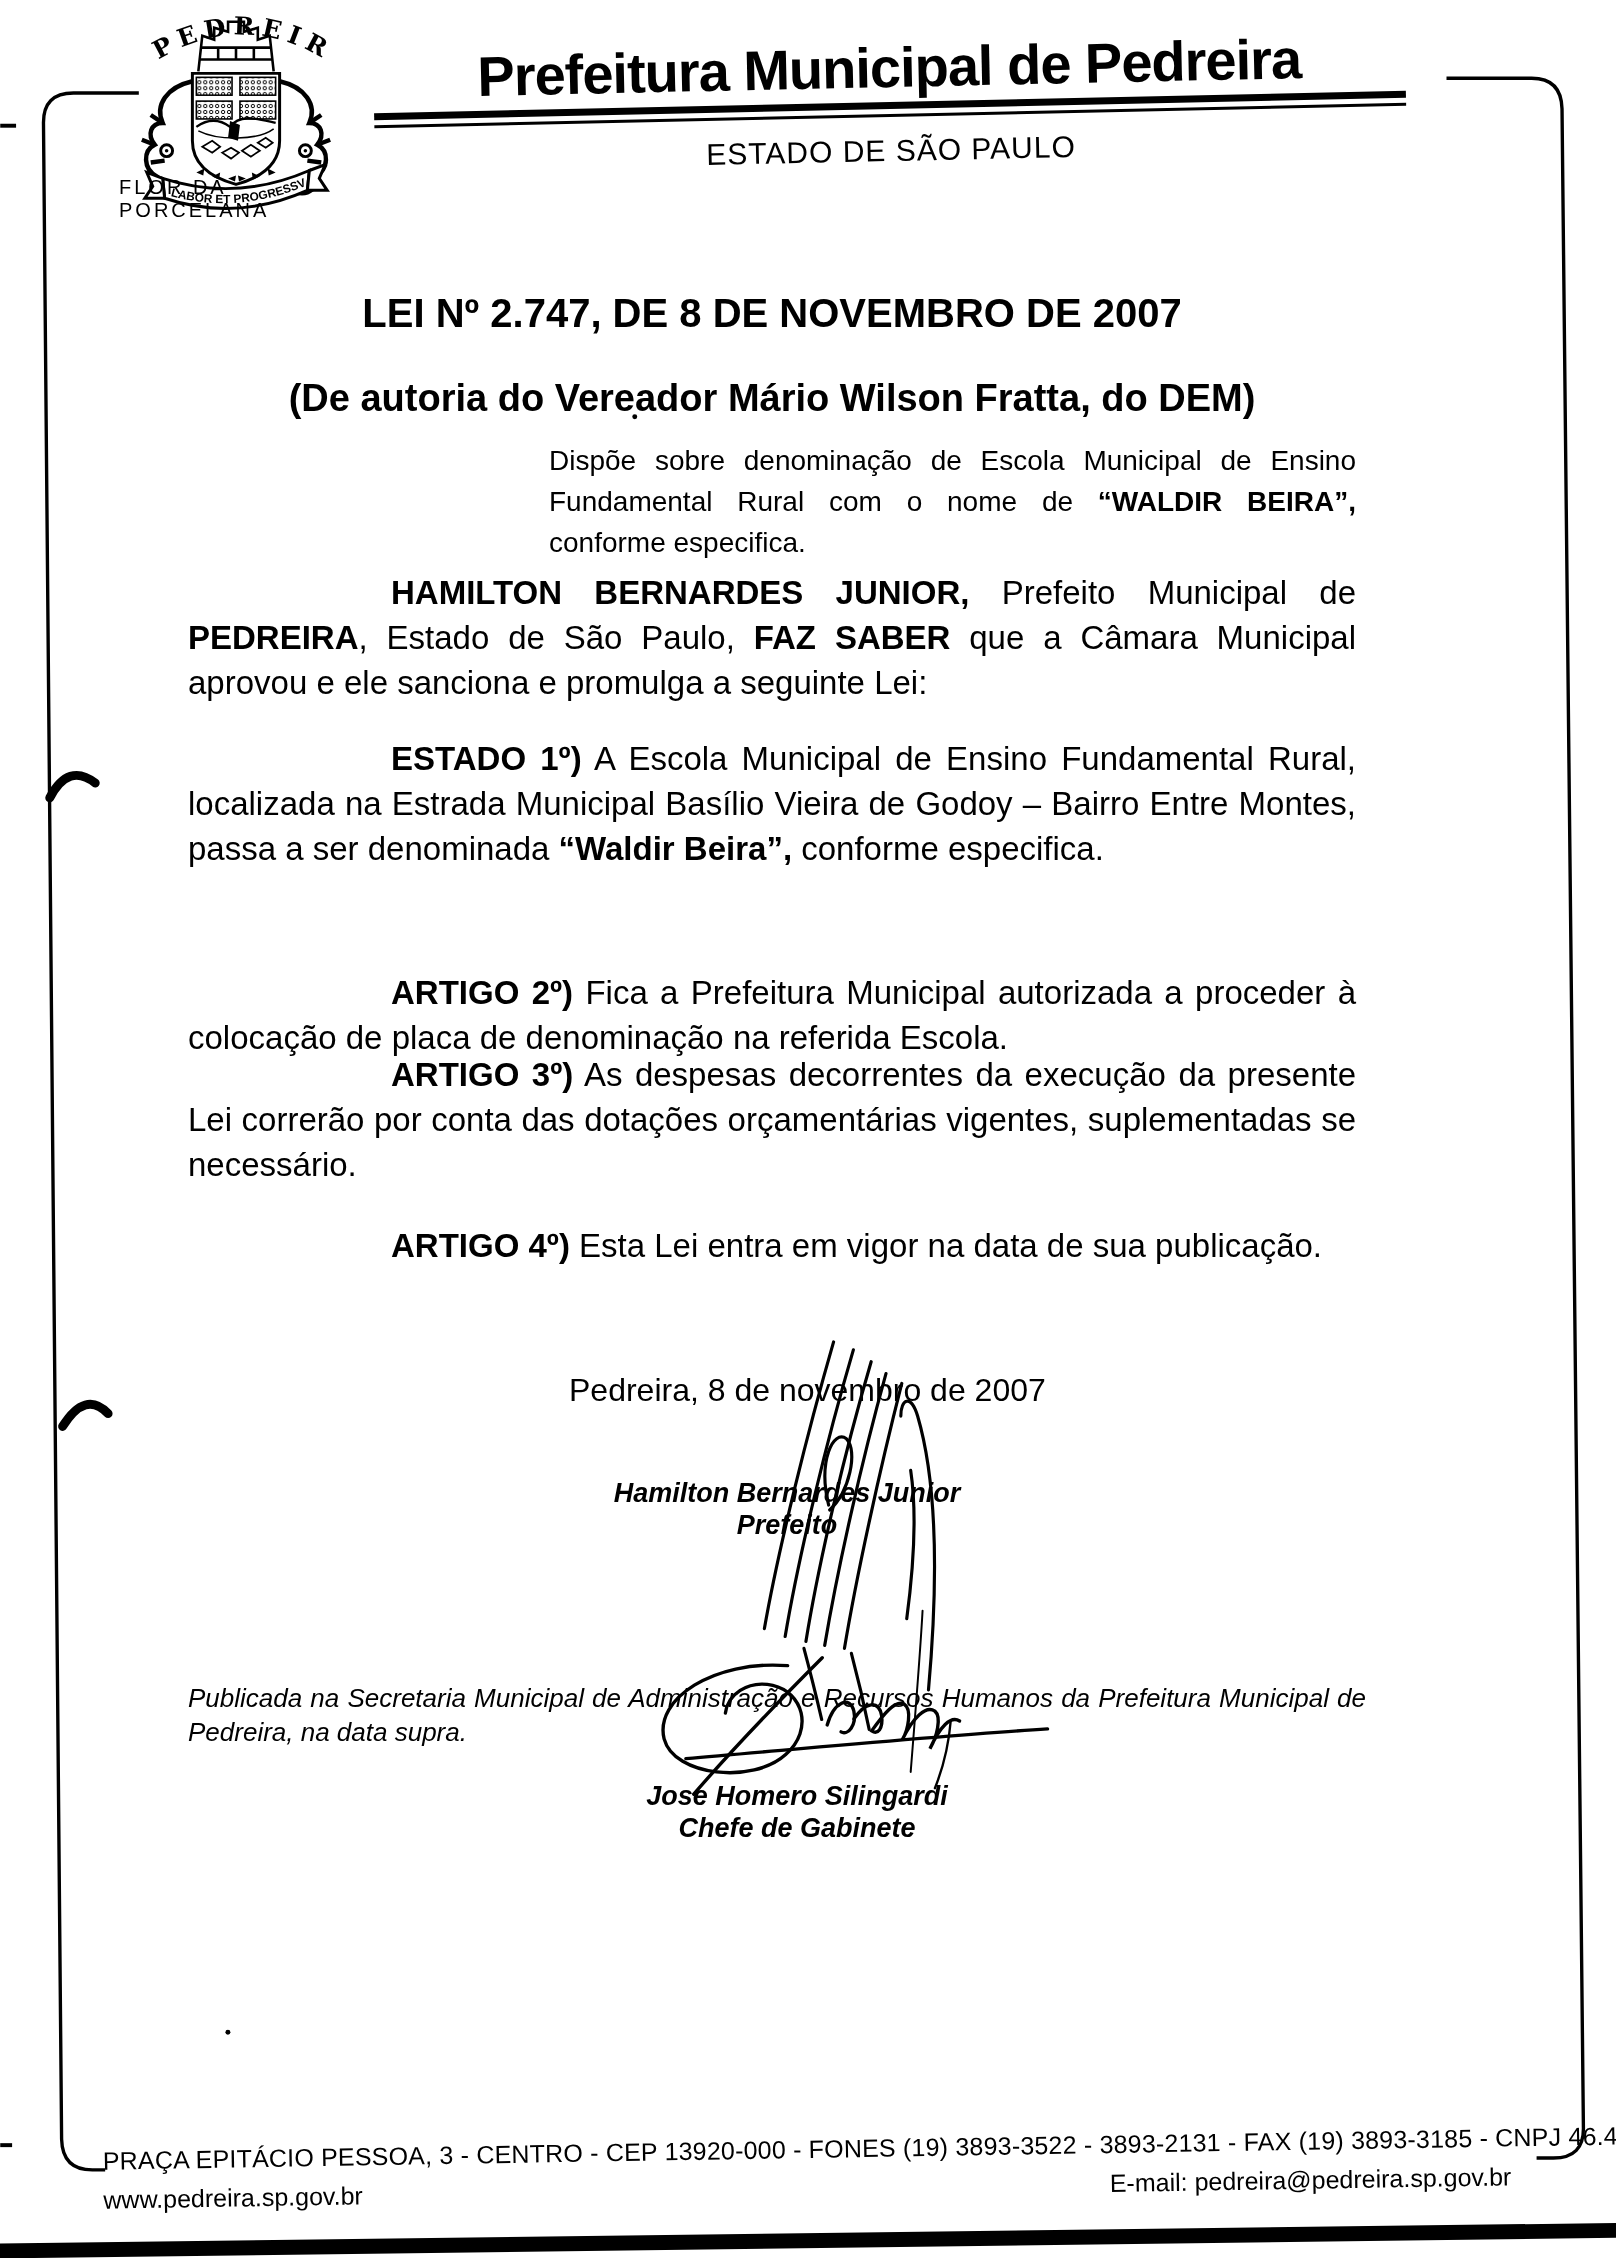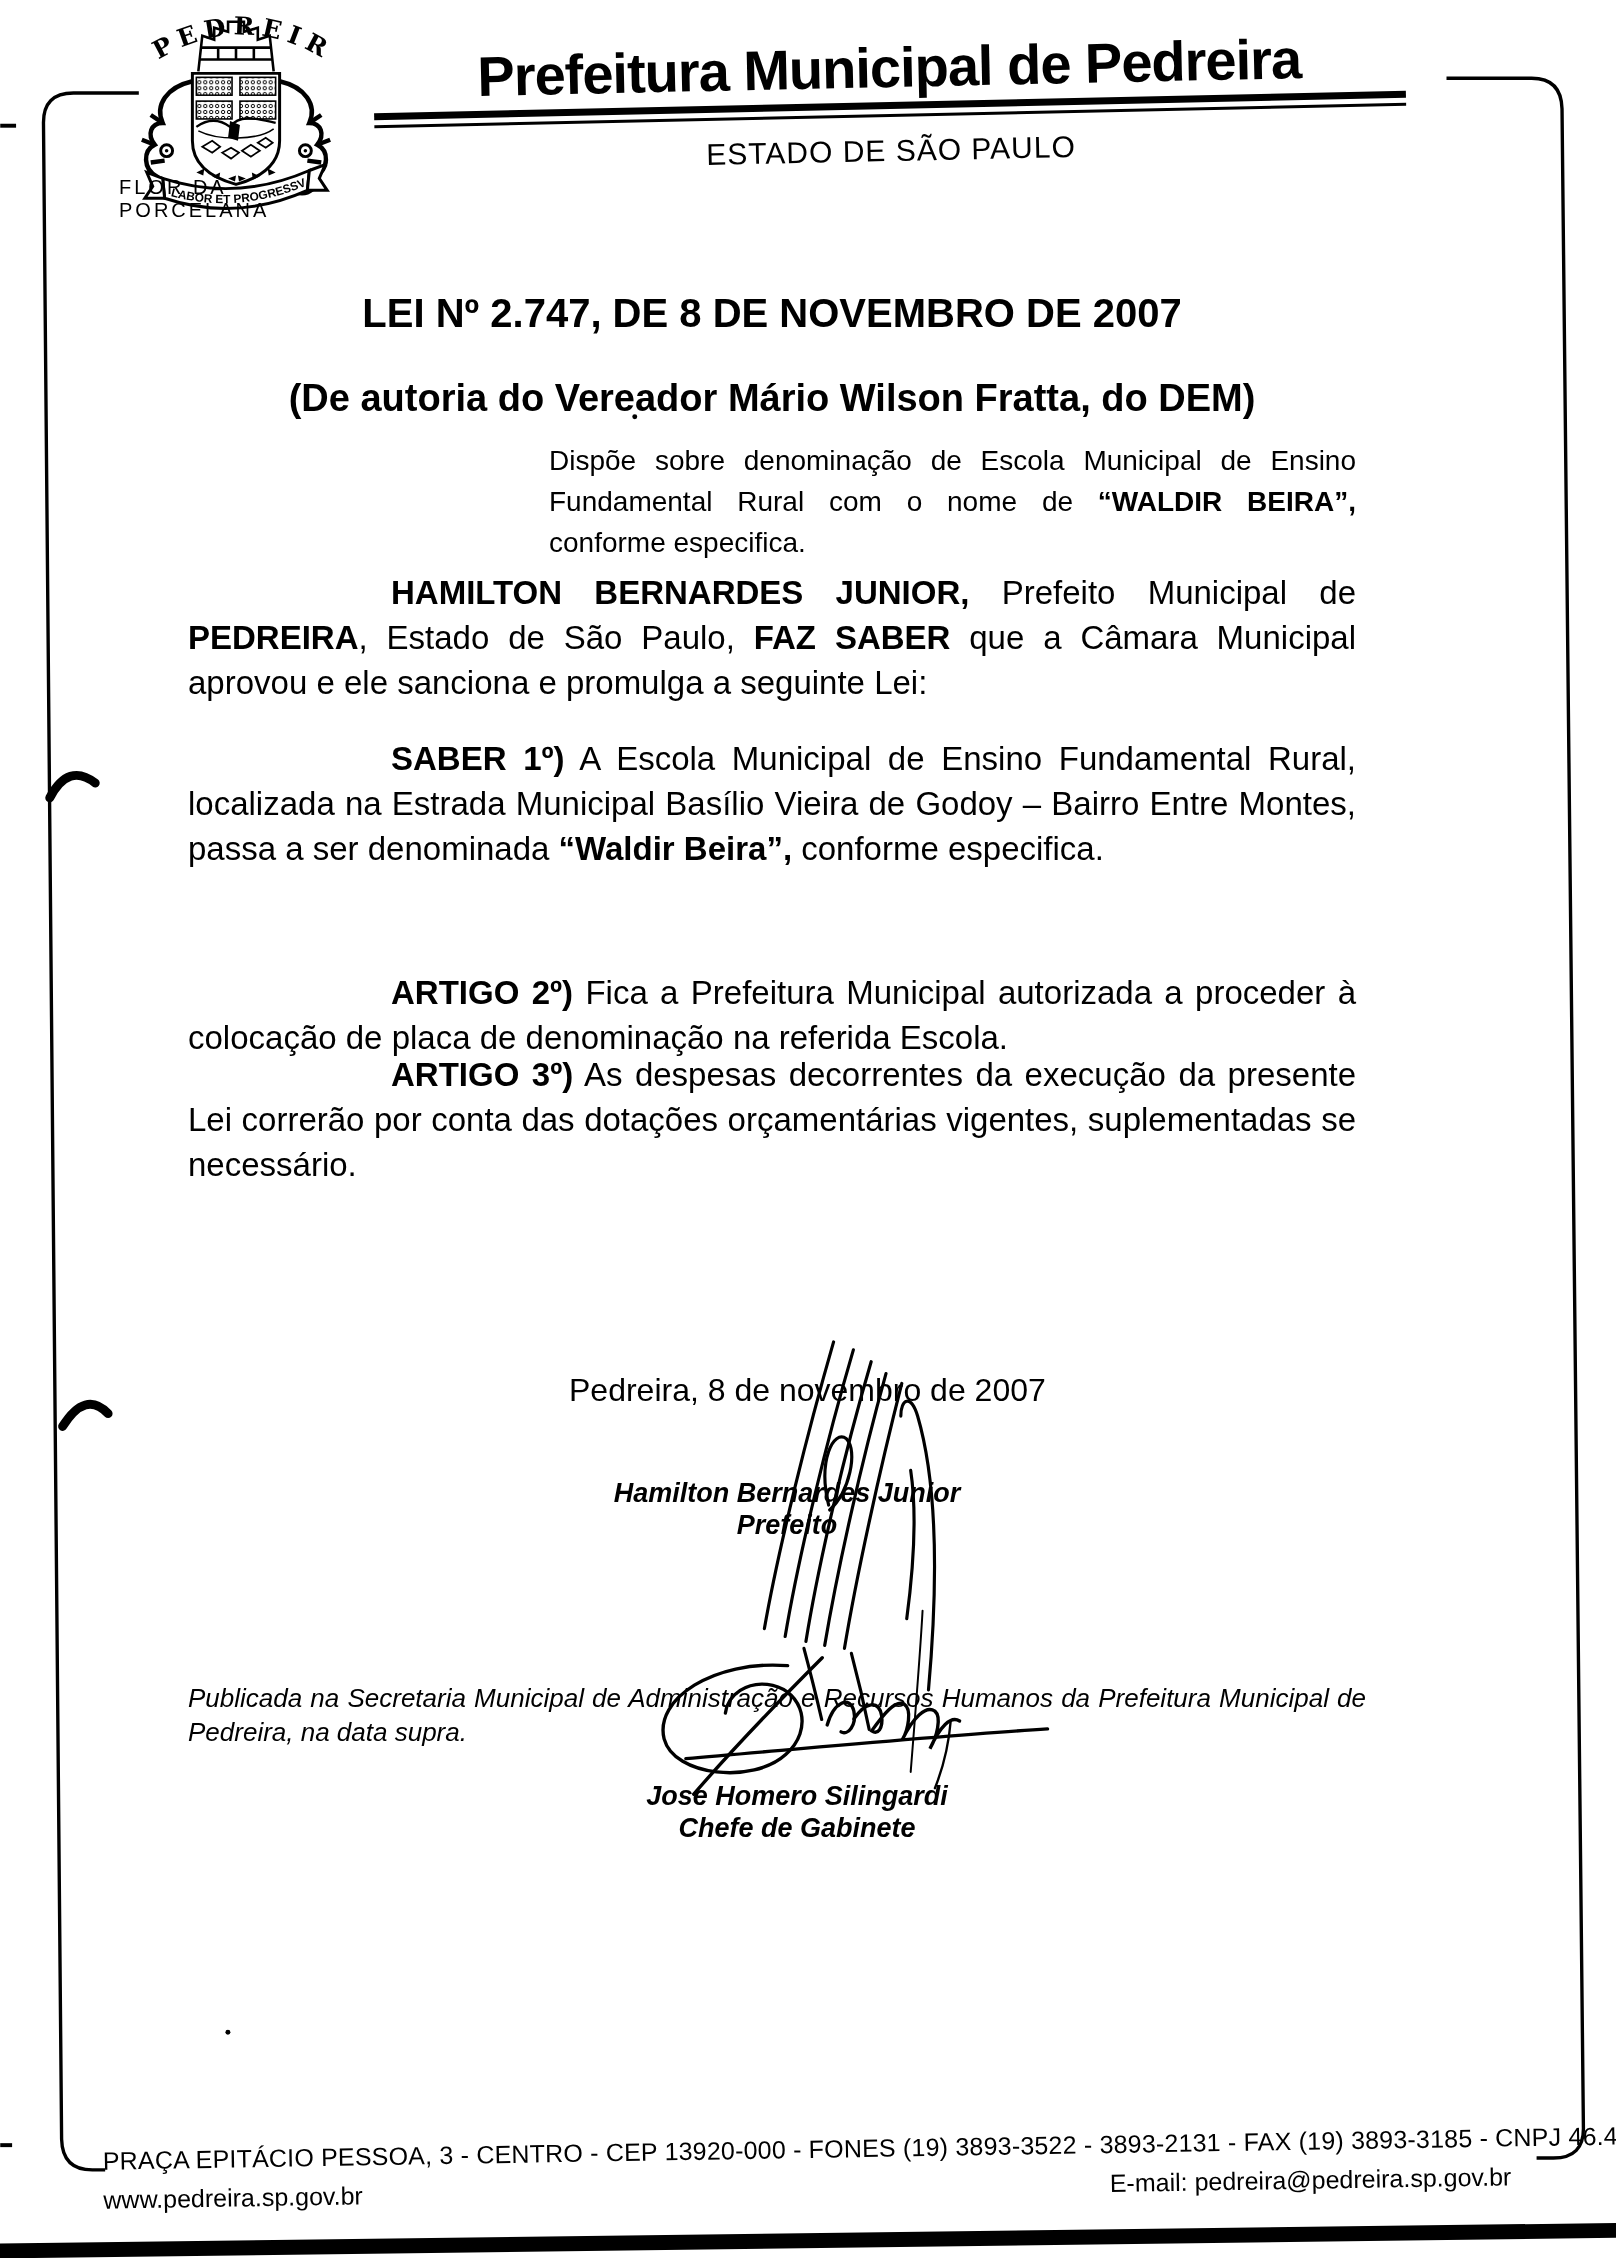--- a/index.html
+++ b/index.html
@@ -164,23 +164,24 @@
     <div class="rule-thin"></div>
     <div class="state">ESTADO DE SÃO PAULO</div>
   </div>
 
   <div class="doc-title">LEI Nº 2.747, DE 8 DE NOVEMBRO DE 2007</div>
   <div class="doc-subtitle">(De autoria do Vereador Mário Wilson Fratta, do DEM)</div>
 
   <div class="ementa"><span>Dispõe sobre denominação de Escola Municipal de Ensino Fundamental Rural com o nome de </span><span style="font-weight: bold;">“WALDIR BEIRA”,</span><span> conforme especifica.</span></div>
 
   <div class="para p-preamble"><span style="font-weight: bold;">HAMILTON BERNARDES JUNIOR,</span><span> Prefeito Municipal de </span><span style="font-weight: bold;">PEDREIRA</span><span>, Estado de São Paulo, </span><span style="font-weight: bold;">FAZ SABER</span><span> que a Câmara Municipal aprovou e ele sanciona e promulga a seguinte Lei:</span></div>
-  <div class="para p-a1"><span style="font-weight: bold;">SABER 1º)</span><span> A  Escola Municipal de Ensino Fundamental Rural, localizada na Estrada Municipal Basílio Vieira de Godoy – Bairro Entre Montes, passa a ser denominada </span><span style="font-weight: bold;">“Waldir Beira”,</span><span> conforme especifica.</span></div>
+  <div class="para p-a1"><span style="font-weight: bold;">ESTADO 1º)</span><span> A  Escola Municipal de Ensino Fundamental Rural, localizada na Estrada Municipal Basílio Vieira de Godoy – Bairro Entre Montes, passa a ser denominada </span><span style="font-weight: bold;">“Waldir Beira”,</span><span> conforme especifica.</span></div>
   <div class="para p-a2"><span style="font-weight: bold;">ARTIGO 2º)</span><span> Fica a Prefeitura Municipal autorizada a proceder à colocação de placa de denominação na referida Escola.</span></div>
   <div class="para p-a3"><span style="font-weight: bold;">ARTIGO 3º)</span><span> As despesas decorrentes da execução da presente Lei correrão por conta das dotações orçamentárias vigentes, suplementadas se necessário.</span></div>
+  <div class="para p-a4"><span style="font-weight: bold;">ARTIGO 4º)</span><span> Esta Lei entra em vigor na data de sua publicação.</span></div>
 
   <div class="dateline">Pedreira, 8 de novembro de 2007</div>
 
   <svg class="abs sig-svg" style="left:713px;top:1322px;" width="257" height="455" viewBox="0 0 260 460">
     <g stroke-width="3.2" stroke-linecap="round">
       <path d="M52,310 C66,230 96,110 122,20"></path>
       <path d="M73,318 C87,235 115,120 142,28"></path>
       <path d="M94,323 C107,243 133,132 160,40"></path>
       <path d="M113,327 C126,250 150,142 175,52"></path>
       <path d="M133,330 C145,258 168,152 191,62"></path>

